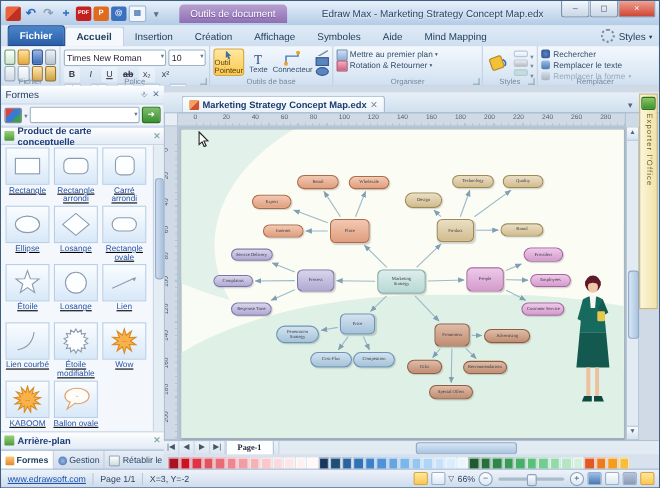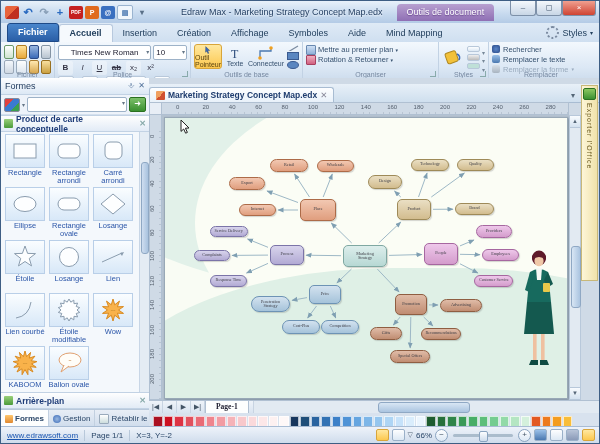--- a/index.html
+++ b/index.html
@@ -65,34 +65,34 @@
   #panel-header .hicons{margin-left:auto;display:flex;gap:4px;font-size:8px;color:#51719a;}
   #panel-toolbar{height:19px;display:flex;align-items:center;gap:2px;padding:0 3px;border-bottom:1px solid #d4e0ee;}
   #lib-icon{width:14px;height:12px;background:linear-gradient(135deg,#e04040 33%,#3a7ad0 33% 66%,#3aa050 66%);border:1px solid #889;border-radius:2px;}
   #panel-search{flex:1;height:13px;background:#fff;border:1px solid #9db2c8;border-radius:2px;position:relative;}
   #panel-search::after{content:"▾";position:absolute;right:1px;top:1px;font-size:6px;color:#678;}
   #search-go{width:15px;height:13px;background:linear-gradient(#7cc06a,#3a9030);border:1px solid #2a7020;border-radius:2px;color:#fff;font-size:8px;text-align:center;line-height:12px;}
   .sect-header{height:15px;background:linear-gradient(#fefefe,#e2ebf6);border:1px solid #c2d2e4;border-left:none;border-right:none;display:flex;align-items:center;font-size:8.5px;font-weight:bold;color:#1e3c78;padding:0 3px;gap:3px;}
   .sect-header .book{width:9px;height:9px;background:linear-gradient(#9ad07a,#4a9a3a);border-radius:1px;flex:0 0 auto;}
   .sect-header .x{margin-left:auto;color:#8aa;font-size:8px;}
   #shapes-scroll{flex:1;position:relative;overflow:hidden;background:#f4f8fc;}
-  #shapes-grid{position:absolute;left:2px;top:2px;width:132px;display:grid;grid-template-columns:repeat(3,44px);grid-auto-rows:53px;}
+  #shapes-grid{position:absolute;left:2px;top:2px;width:132px;display:grid;grid-template-columns:repeat(3,44px);grid-auto-rows:53px;text-decoration:underline;}
   .shape-cell{display:flex;flex-direction:column;align-items:center;}
   .tile{width:38px;height:32px;border:1px solid #b9cfe8;background:linear-gradient(#fafdff,#d8e8f8);display:flex;align-items:center;justify-content:center;}
   .shape-label{font-size:7.5px;color:#2a55a8;text-align:center;line-height:1.1;margin-top:1px;}
   #grid-sb{position:absolute;right:0;top:0;bottom:0;width:9px;background:#e4ecf4;border-left:1px solid #c8d6e6;}
   #grid-sb .thumb{position:absolute;left:1px;top:30px;width:6px;height:90px;background:linear-gradient(90deg,#cfdef0,#a8c2de);border:1px solid #8fa8c4;border-radius:3px;}
   #panel-tabs{height:17px;display:flex;align-items:stretch;background:linear-gradient(#e8eef6,#cfdcec);border-top:1px solid #b8c8da;font-size:8px;color:#2a4668;}
   .ptab{display:flex;align-items:center;gap:2px;padding:0 4px;border-right:1px solid #c2d0e0;white-space:nowrap;overflow:hidden;}
   .ptab.active{background:#fdfefe;font-weight:bold;}
   .ptab .pticon{width:8px;height:8px;border-radius:1px;flex:0 0 auto;}
   
   #canvasregion{position:absolute;left:148px;top:77px;right:0;bottom:16px;background:#cfdae6;}
   #doctabbar{position:absolute;left:0;top:6px;right:0;height:18px;background:linear-gradient(#e8f0f8,#cfdfee);border-bottom:1px solid #a8bcd2;display:flex;align-items:flex-end;}
-  #doctab{display:flex;align-items:center;gap:3px;background:linear-gradient(#fdfeff,#e8f1fa);border:1px solid #a8bcd2;border-bottom:none;border-radius:3px 3px 0 0;margin-left:0;padding:2px 6px;font-size:8.5px;font-weight:bold;color:#1e3c6e;}
+  #doctab{display:flex;align-items:center;gap:3px;background:linear-gradient(#fdfeff,#e8f1fa);border:1px solid #a8bcd2;border-bottom:none;border-radius:3px 3px 0 0;margin-left:16px;padding:2px 6px;font-size:8.5px;font-weight:bold;color:#1e3c6e;}
   #doctab .dicon{width:9px;height:9px;background:linear-gradient(135deg,#f0a060 50%,#d05030 50%);border-radius:1px;}
   #doctab .x{color:#889;font-weight:normal;}
   #dt-caret{margin-left:auto;margin-right:24px;font-size:8px;color:#567;padding-bottom:2px;}
   #corner{position:absolute;left:0;top:24px;width:13px;height:13px;background:#e8eef6;border:1px solid #b0c0d2;box-sizing:border-box;}
   #hruler{position:absolute;left:13px;top:24px;width:407px;height:13px;background:linear-gradient(#fdfeff,#dfe8f2);border:1px solid #b0c0d2;border-left:none;box-sizing:border-box;overflow:hidden;
     background-image:repeating-linear-gradient(90deg,#b8c4d2 0 1px,transparent 1px 6.6px);background-size:100% 4px;background-position:16px 9px;background-repeat:no-repeat;}
   #vruler{position:absolute;left:0;top:37px;width:13px;height:285px;background:linear-gradient(90deg,#fdfeff,#dfe8f2);border:1px solid #b0c0d2;border-top:none;box-sizing:border-box;overflow:hidden;
     background-image:repeating-linear-gradient(180deg,#b8c4d2 0 1px,transparent 1px 6.2px);background-size:4px 100%;background-position:9px 16px;background-repeat:no-repeat;}
   .htick{position:absolute;top:1px;font-size:6px;color:#55606e;transform:translateX(-2px);}
   .vtick{position:absolute;left:0px;font-size:6px;color:#55606e;transform:rotate(-90deg);transform-origin:3px 4px;}
@@ -153,22 +153,22 @@
         <span class="qicon q-logo"></span>
         <span class="qicon q-undo">↶</span>
         <span class="qicon q-redo">↷</span>
         <span class="qicon q-move">+</span>
         <span class="qicon q-pdf">PDF</span>
         <span class="qicon q-ppt">P</span>
         <span class="qicon q-mail">@</span>
         <span class="qicon q-html">▤</span>
         <span class="qicon q-caret">▾</span>
       </div>
+    <div id="doctools-tab">Outils de document</div>
     <div id="title-text">Edraw Max - Marketing Strategy Concept Map.edx</div>
-    <div id="doctools-tab">Outils de document</div>
     <div id="winbtns">
       <div class="wbtn">–</div>
       <div class="wbtn">◻</div>
       <div class="wbtn close">×</div>
     </div>
   </div>
 
   <div id="tabrow">
     <span class="mtab fichier">Fichier</span>
     <span class="mtab active">Accueil</span>
@@ -197,21 +197,21 @@
         <span class="ic i-cut"></span>
         <span class="ic i-copy"></span>
         <span class="ic i-paste"></span>
         <span class="ic i-brush"></span>
       </div>
       <div class="glabel">Fichier</div>
     </div>
 
     <div class="rgroup" style="width:136px;">
       <div class="icrow">
-        <span class="combo" style="width:88px;text-align:center;">Times New Roman</span>
+        <span class="combo" style="width:88px;">Times New Roman</span>
         <span class="combo" style="width:28px;">10</span>
       </div>
       <div class="icrow" id="police-buttons">
           <span class="pbtn" style="font-weight: bold;">B</span>
           <span class="pbtn" style="font-style: italic;">I</span>
           <span class="pbtn" style="text-decoration: underline;">U</span>
           <span class="pbtn" style="text-decoration: line-through; font-weight: bold;">ab</span>
           <span class="pbtn">x₂</span>
           <span class="pbtn">x²</span>
         </div>
@@ -353,32 +353,32 @@
             <div class="tile">
               <svg width="30" height="26" viewBox="0 0 30 26">
                 <ellipse cx="15" cy="13" rx="11" ry="7.5" fill="#fdfeff" stroke="#8a9cae" stroke-width="1"></ellipse>
               </svg>
             </div>
             <div class="shape-label">Ellipse</div>
           </div>
           <div class="shape-cell">
             <div class="tile">
               <svg width="30" height="26" viewBox="0 0 30 26">
+                <polygon points="15,3 27,13 15,23 3,13" fill="#fdfeff" stroke="#8a9cae" stroke-width="1"></polygon>
+              </svg>
+            </div>
+            <div class="shape-label">Losange</div>
+          </div>
+          <div class="shape-cell">
+            <div class="tile">
+              <svg width="30" height="26" viewBox="0 0 30 26">
                 <rect x="4" y="7" width="22" height="12" rx="6" fill="#fdfeff" stroke="#8a9cae" stroke-width="1"></rect>
               </svg>
             </div>
             <div class="shape-label">Rectangle ovale</div>
-          </div>
-          <div class="shape-cell">
-            <div class="tile">
-              <svg width="30" height="26" viewBox="0 0 30 26">
-                <polygon points="15,3 27,13 15,23 3,13" fill="#fdfeff" stroke="#8a9cae" stroke-width="1"></polygon>
-              </svg>
-            </div>
-            <div class="shape-label">Losange</div>
           </div>
           <div class="shape-cell">
             <div class="tile">
               <svg width="30" height="26" viewBox="0 0 30 26">
                 <polygon points="15.0,2.0 17.6,9.4 25.5,9.6 19.3,14.4 21.5,21.9 15.0,17.5 8.5,21.9 10.7,14.4 4.5,9.6 12.4,9.4" fill="#fdfeff" stroke="#8a9cae" stroke-width="1"></polygon>
               </svg>
             </div>
             <div class="shape-label">Étoile</div>
           </div>
           <div class="shape-cell">

